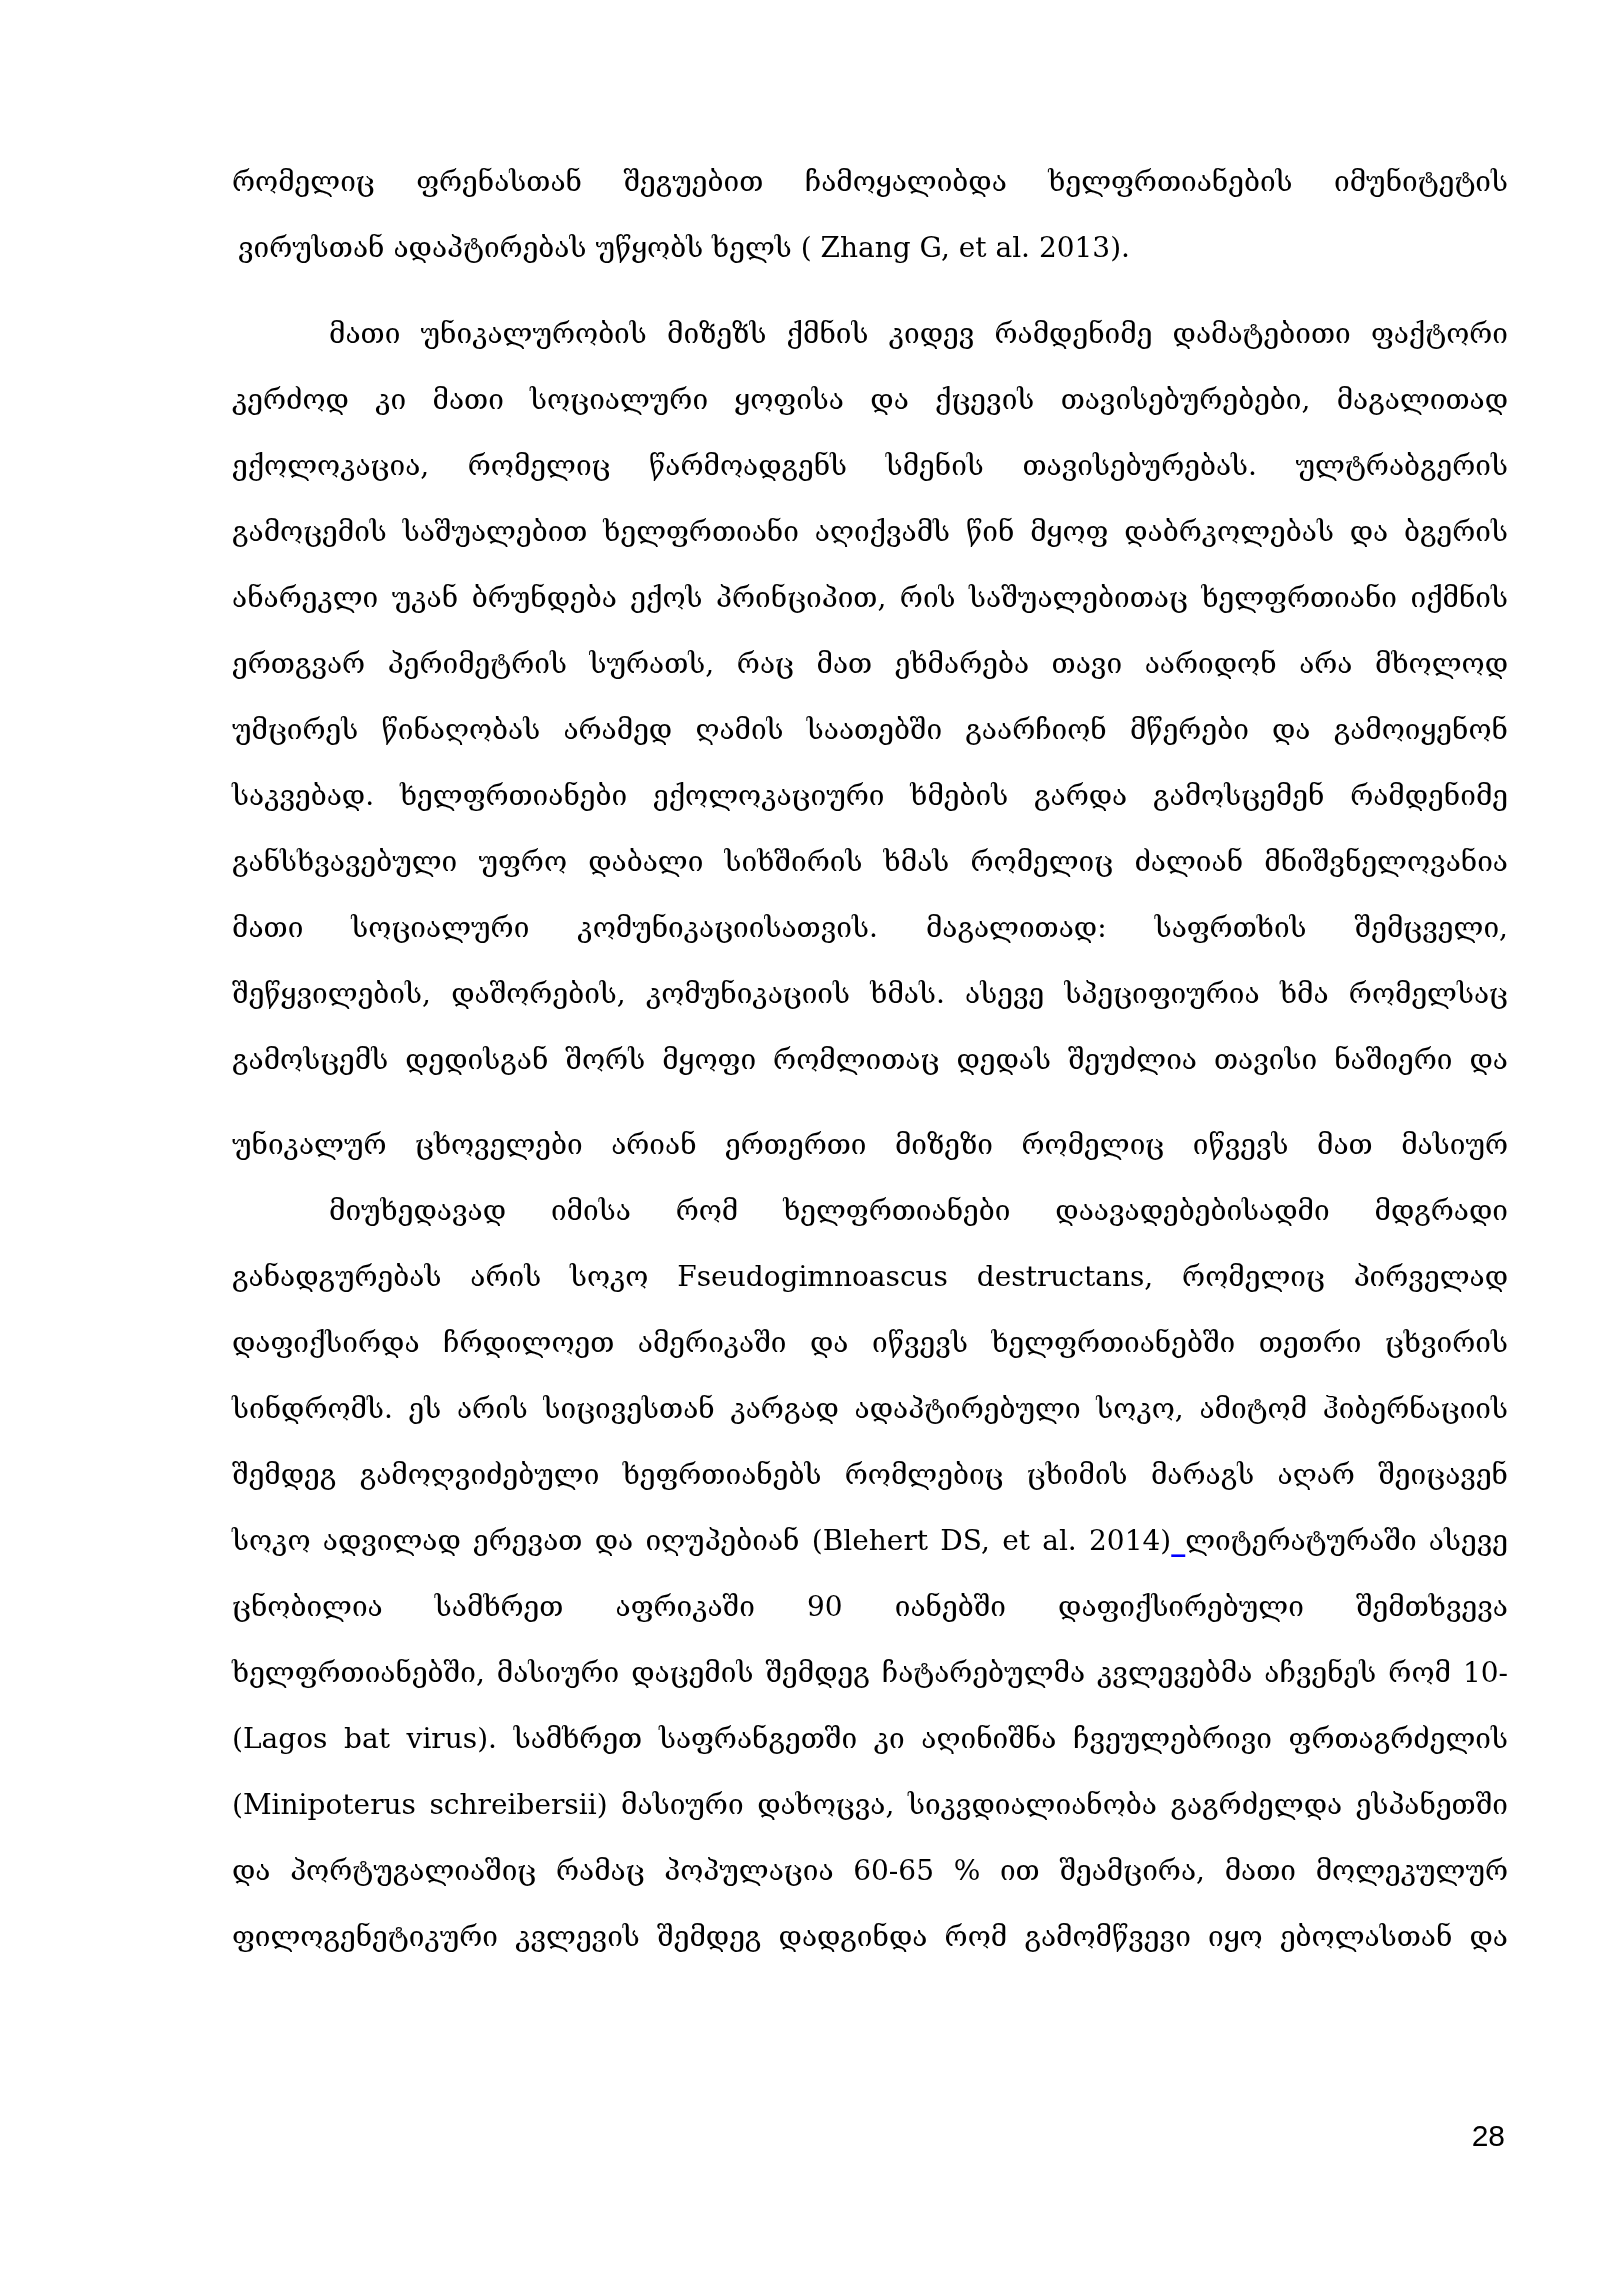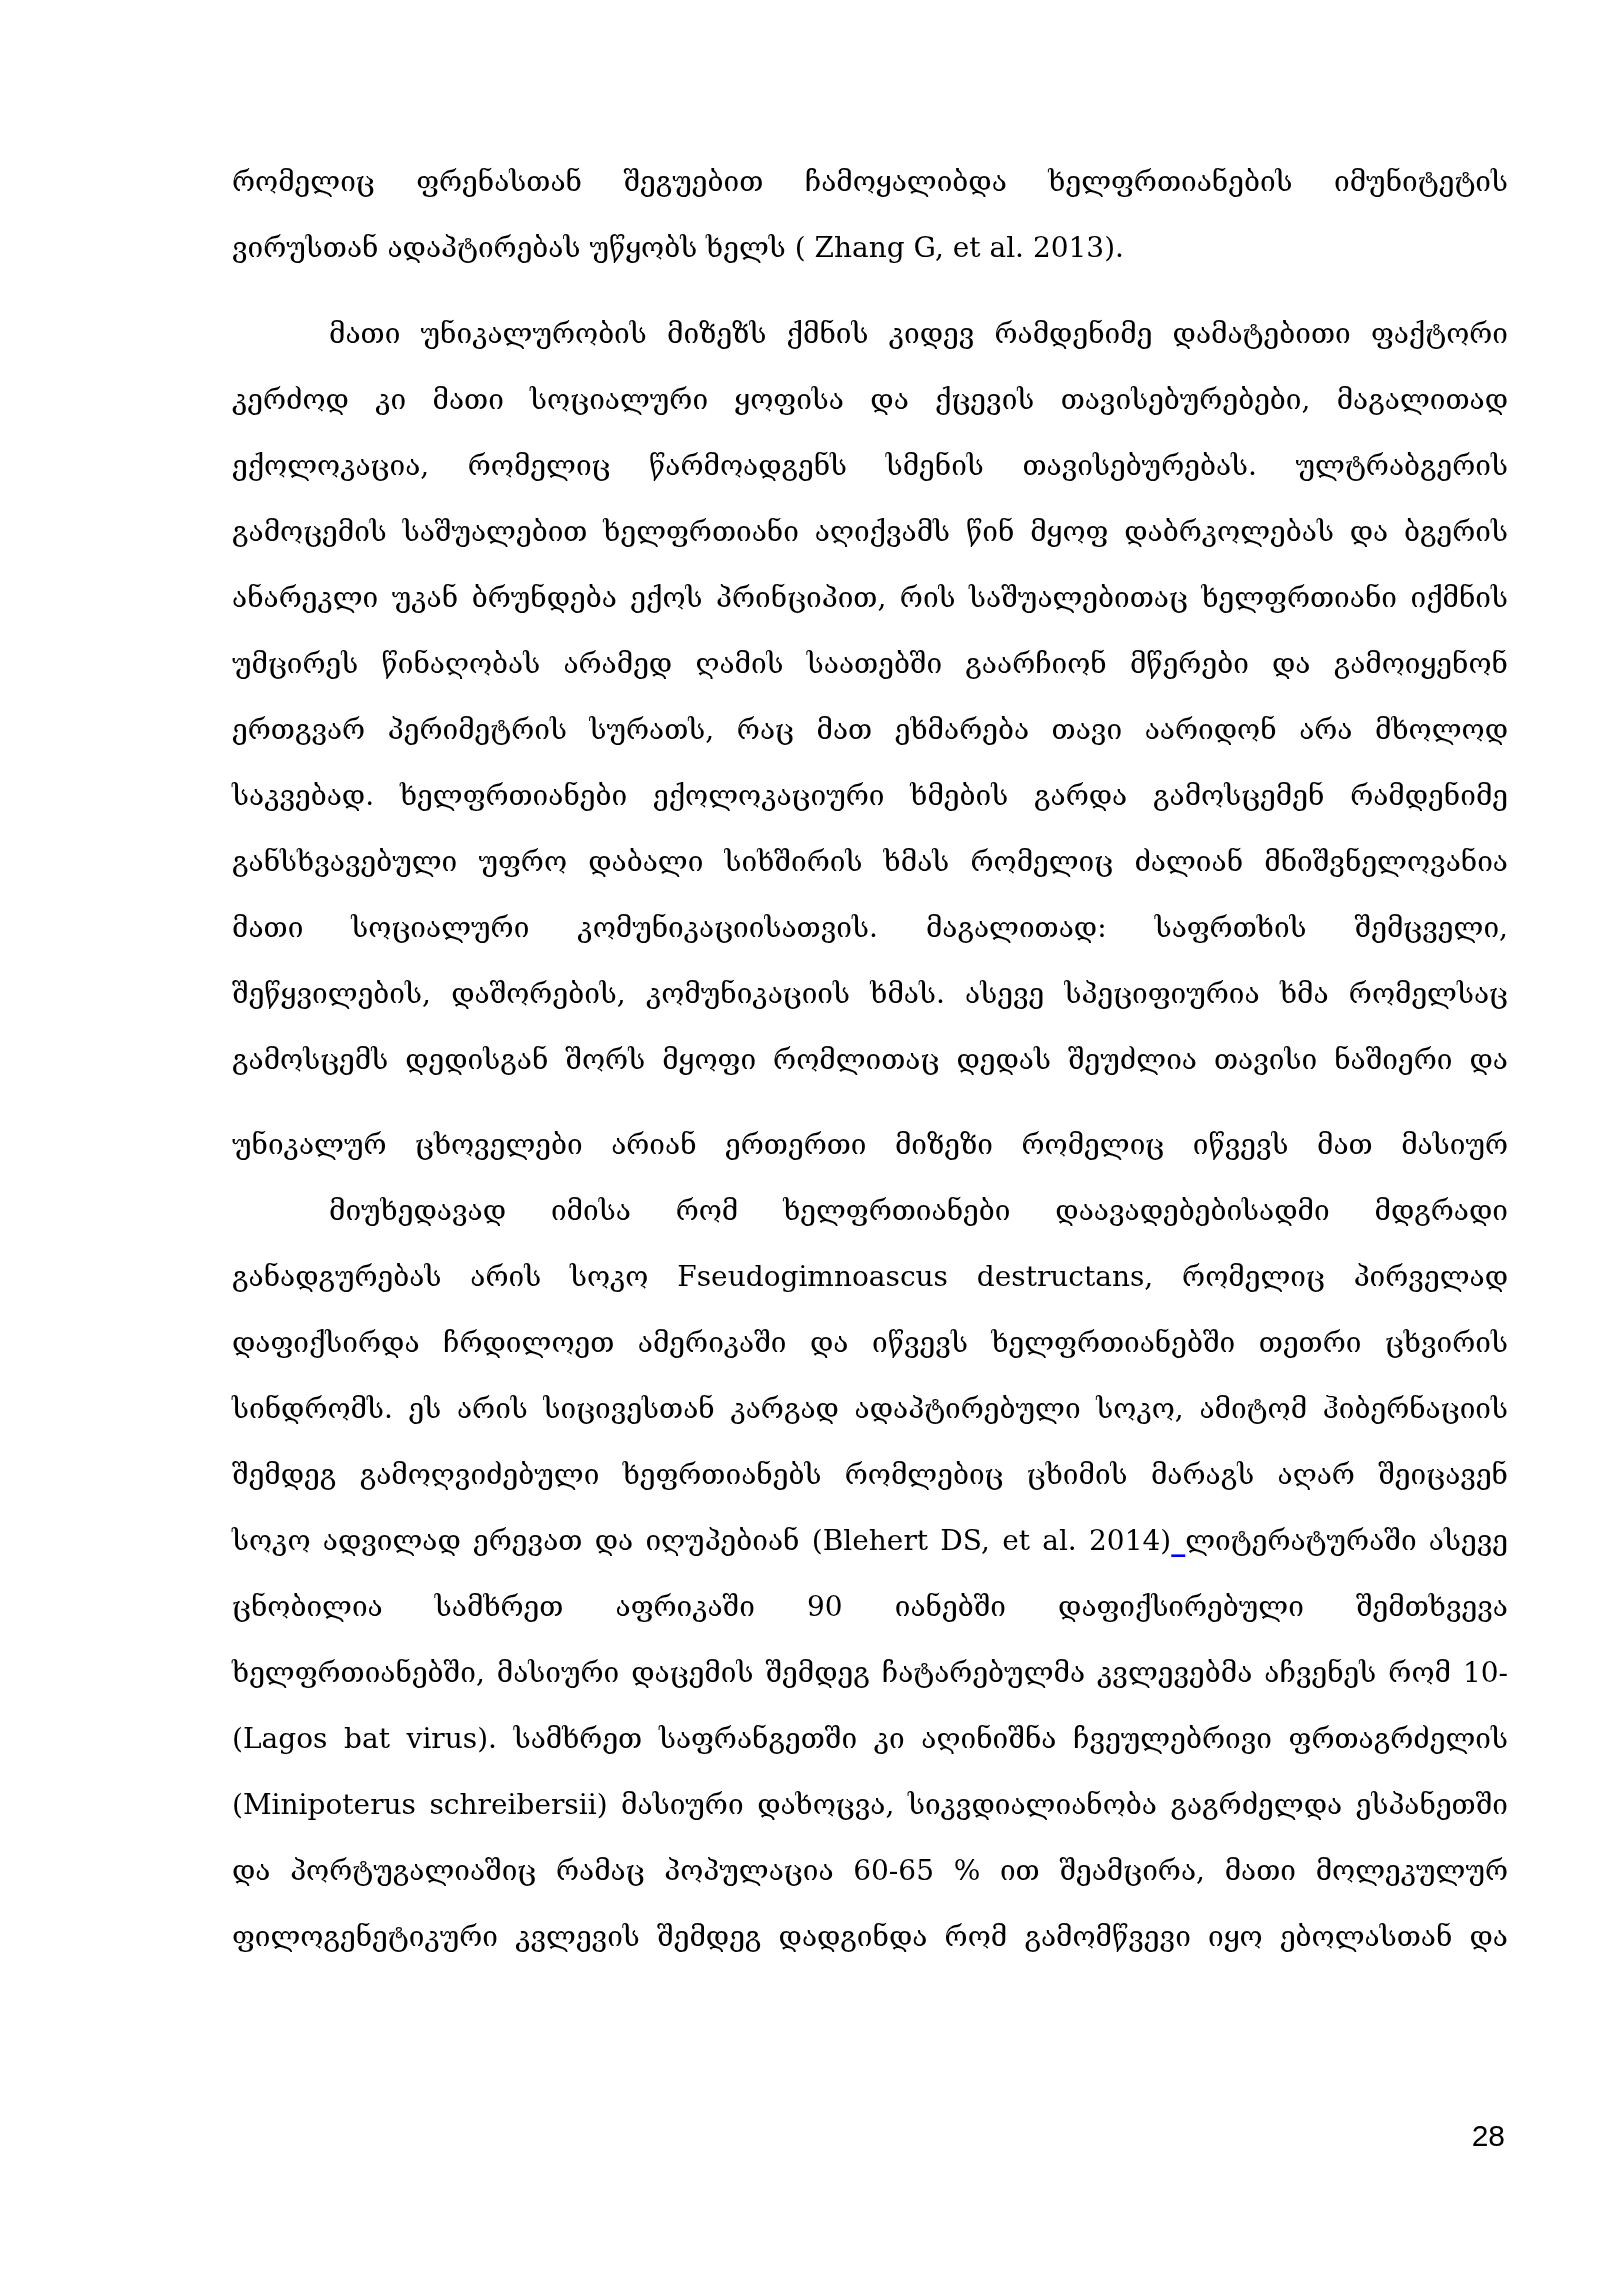--- a/index.html
+++ b/index.html
@@ -29,20 +29,21 @@
   }
   .line {
     text-align: justify;
     white-space: normal;
   }
   .line.full {
     text-align-last: justify;
   }
   .line.end {
     text-align-last: left;
+    margin-left: 6px;
   }
   .line.indent {
     text-indent: 97px;
   }
   .seg-italic {
   }
   .seg-link {
     text-decoration: none;
     font-weight: bold;
   }
@@ -64,22 +65,22 @@
       <div class="paragraph">
         <div class="line full"><span>რომელიც ფრენასთან შეგუებით ჩამოყალიბდა ხელფრთიანების იმუნიტეტის</span></div>
         <div class="line end"><span>ვირუსთან  ადაპტირებას უწყობს ხელს ( Zhang G, et al. 2013).</span></div>
       </div>
       <div class="paragraph">
         <div class="line full indent"><span>მათი უნიკალურობის მიზეზს ქმნის კიდევ რამდენიმე დამატებითი ფაქტორი</span></div>
         <div class="line full"><span>კერძოდ კი  მათი სოციალური ყოფისა და ქცევის თავისებურებები, მაგალითად</span></div>
         <div class="line full"><span>ექოლოკაცია, რომელიც წარმოადგენს სმენის თავისებურებას. ულტრაბგერის</span></div>
         <div class="line full"><span>გამოცემის საშუალებით ხელფრთიანი აღიქვამს წინ მყოფ დაბრკოლებას და ბგერის</span></div>
         <div class="line full"><span>ანარეკლი უკან ბრუნდება ექოს პრინციპით, რის საშუალებითაც ხელფრთიანი იქმნის</span></div>
+        <div class="line full"><span>ერთგვარ პერიმეტრის სურათს, რაც მათ ეხმარება თავი აარიდონ არა მხოლოდ</span></div>
         <div class="line full"><span>უმცირეს წინაღობას არამედ ღამის საათებში გაარჩიონ მწერები და გამოიყენონ</span></div>
-        <div class="line full"><span>ერთგვარ პერიმეტრის სურათს, რაც მათ ეხმარება თავი აარიდონ არა მხოლოდ</span></div>
         <div class="line full"><span>საკვებად. ხელფრთიანები ექოლოკაციური ხმების გარდა გამოსცემენ რამდენიმე</span></div>
         <div class="line full"><span>განსხვავებული უფრო დაბალი სიხშირის ხმას რომელიც ძალიან მნიშვნელოვანია</span></div>
         <div class="line full"><span>მათი სოციალური კომუნიკაციისათვის. მაგალითად: საფრთხის შემცველი,</span></div>
         <div class="line full"><span>შეწყვილების, დაშორების, კომუნიკაციის ხმას.  ასევე სპეციფიურია ხმა რომელსაც</span></div>
         <div class="line full"><span>გამოსცემს დედისგან შორს მყოფი  რომლითაც დედას შეუძლია თავისი ნაშიერი და</span></div>
       </div>
       <div class="paragraph">
         <div class="line full"><span>უნიკალურ ცხოველები არიან ერთერთი მიზეზი რომელიც იწვევს მათ მასიურ</span></div>
         <div class="line full indent"><span>მიუხედავად იმისა რომ ხელფრთიანები   დაავადებებისადმი მდგრადი</span></div>
         <div class="line full"><span>განადგურებას არის სოკო </span><span class="seg-italic">Fseudogimnoascus destructans,</span><span> რომელიც პირველად</span></div>

